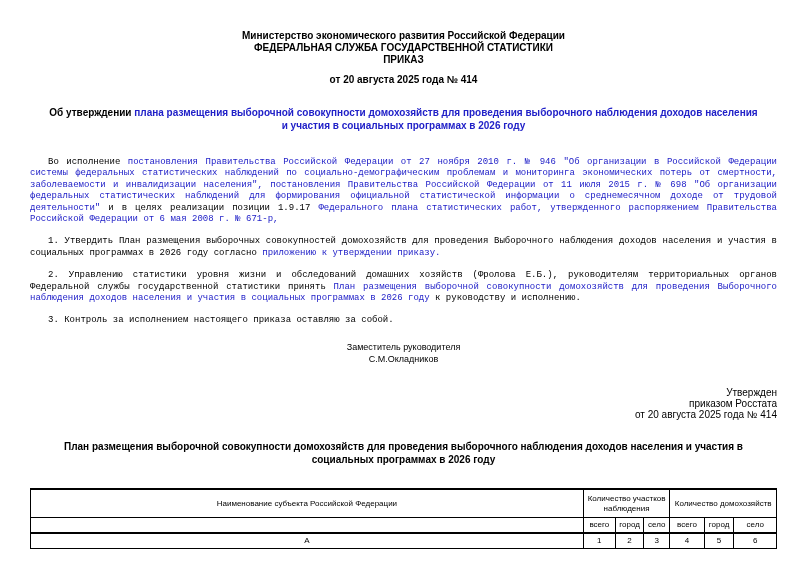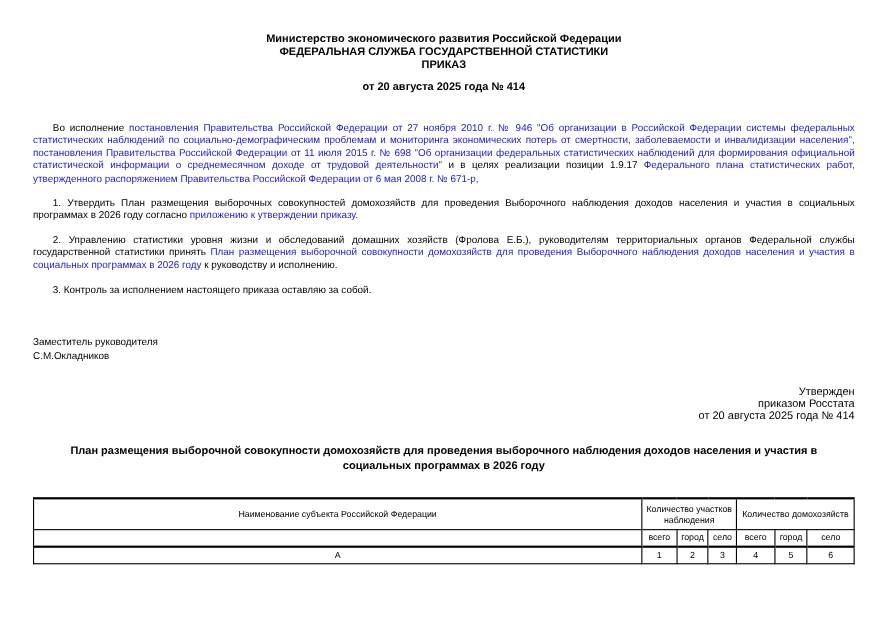--- a/index.html
+++ b/index.html
@@ -10,25 +10,25 @@
     -webkit-font-smoothing: antialiased;
   }
   .page { padding: 30px 30px 0 30px; }
   .center { text-align: center; }
   .bold { font-weight: bold; }
   .hdr { font-size: 10px; line-height: 12px; }
   .doc-type { margin-top: 0; }
   .doc-date { margin-top: 8px; }
   .subject { margin: 20px auto 0; width: 96%; font-size: 10px; line-height: 13px; font-weight: bold; text-align: center; }
   .link { color: #2121c8; }
-  .para { font-size: 9px; line-height: 11.4px; text-align: justify; text-indent: 18px; margin: 0; }
+  .para { font-size: 9px; line-height: 11.4px; text-align: justify; text-indent: 18px; margin: 0; font-family: Liberation Mono, monospace; }
   .preamble { margin-top: 25px; }
   .order-word { margin-top: 13px; text-align: left; }
   .item { margin-top: 11px; }
-  .sig-block { margin-top: 36px; text-align: left; font-size: 9px; line-height: 12px; }
+  .sig-block { margin-top: 14px; text-align: center; font-size: 9px; line-height: 12px; }
   .approval-block { margin-top: 22px; text-align: right; font-size: 10px; line-height: 11px; }
   .annex-title { margin: 20px auto 0; width: 96%; font-size: 10px; line-height: 13px; font-weight: bold; text-align: center; }
   table.annex {
     margin-top: 22px; width: 100%;
     border-collapse: collapse;
     font-size: 8px;
   }
   table.annex td {
     border: 1px solid #000;
     text-align: center; vertical-align: middle;
@@ -43,20 +43,21 @@
 </head>
 <body>
 
 <div class="page">
 
   <div class="hdr center bold">Министерство экономического развития Российской Федерации</div>
   <div class="hdr center bold">ФЕДЕРАЛЬНАЯ СЛУЖБА ГОСУДАРСТВЕННОЙ СТАТИСТИКИ</div>
   <div class="hdr center bold doc-type">ПРИКАЗ</div>
   <div class="hdr center bold doc-date">от 20 августа 2025 года № 414</div>
 
+  <div class="subject"><span>Об утверждении </span><span class="link">плана размещения выборочной совокупности домохозяйств для проведения выборочного наблюдения доходов населения и участия в социальных программах в 2026 году</span></div>
 
   <p class="para preamble"><span>Во исполнение </span><span class="link">постановления Правительства Российской Федерации от 27 ноября 2010 г. № 946 "Об организации в Российской Федерации системы федеральных статистических наблюдений по социально-демографическим проблемам и мониторинга экономических потерь от смертности, заболеваемости и инвалидизации населения", постановления Правительства Российской Федерации от 11 июля 2015 г. № 698 "Об организации федеральных статистических наблюдений для формирования официальной статистической информации о среднемесячном доходе от трудовой деятельности"</span><span> и в целях реализации позиции 1.9.17 </span><span class="link">Федерального плана статистических работ, утвержденного распоряжением Правительства Российской Федерации от 6 мая 2008 г. № 671-р,</span></p>
 
 
   <p class="para item"><span>1. Утвердить План размещения выборочных совокупностей домохозяйств для проведения Выборочного наблюдения доходов населения и участия в социальных программах в 2026 году согласно </span><span class="link">приложению к утверждении приказу.</span></p>
 
   <p class="para item"><span>2. Управлению статистики уровня жизни и обследований домашних хозяйств (Фролова Е.Б.), руководителям территориальных органов Федеральной службы государственной статистики принять </span><span class="link">План размещения выборочной совокупности домохозяйств для проведения Выборочного наблюдения доходов населения и участия в социальных программах в 2026 году</span><span> к руководству и исполнению.</span></p>
 
   <p class="para item">3. Контроль за исполнением настоящего приказа оставляю за собой.</p>
 

